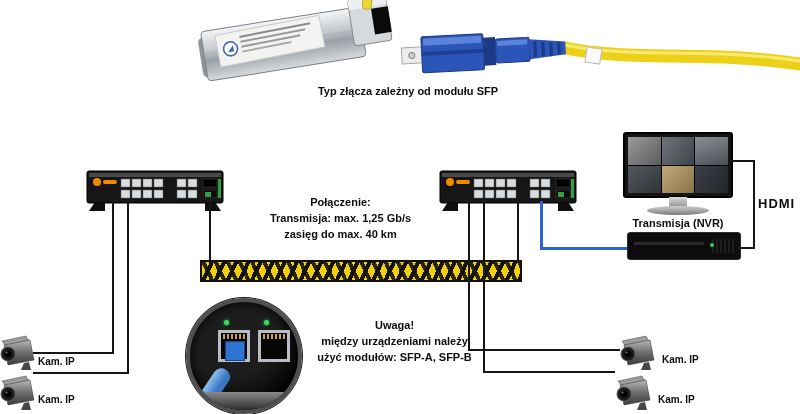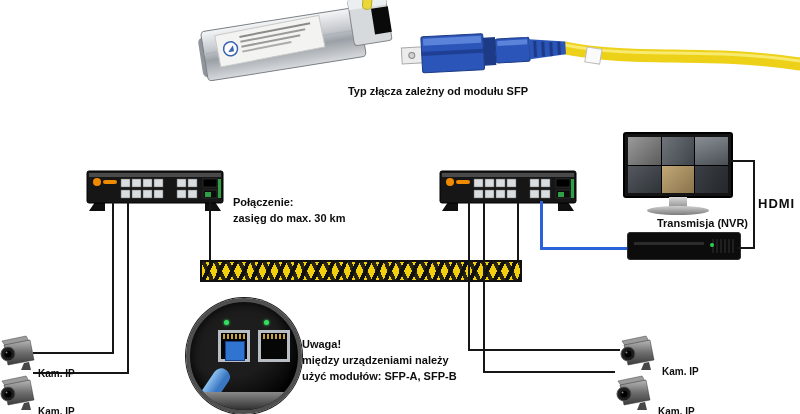--- a/index.html
+++ b/index.html
@@ -2,23 +2,23 @@
 <html><head>
 <meta charset="utf-8">
 <style>
   html,body{margin:0;padding:0;background:#fff;}
   #canvas{position:relative;width:800px;height:414px;background:#ffffff;overflow:hidden;
           font-family:"Liberation Sans", sans-serif;color:#111;}
   .abs{position:absolute;}
   .wire{position:absolute;background:#161616;}
   .bluewire{position:absolute;background:#2b62d9;}
   .txt{position:absolute;font-weight:bold;color:#0d0d0d;}
-  .caption{font-size:11px;line-height:14px;text-align:right;}
-  .block{font-size:11px;line-height:16px;}
-  .camlabel{font-size:10px;margin-top:12px;}
+  .caption{font-size:11px;line-height:14px;text-align:center;}
+  .block{font-size:11px;line-height:16px;text-align:center;}
+  .camlabel{font-size:10px;}
   
   .fiberbar{position:absolute;left:200px;top:260px;width:322px;height:22px;
             background:#f2cf0d;border:2px solid #101010;box-sizing:border-box;}
   .fiberbar .lat1{position:absolute;inset:0;
       background:repeating-linear-gradient(115deg,transparent 0 7px,#111 7px 11px);}
   .fiberbar .lat2{position:absolute;inset:0;
       background:repeating-linear-gradient(65deg,transparent 0 7px,#111 7px 11px);opacity:.9;}
   
   .monitor{position:absolute;left:623px;top:132px;width:110px;height:66px;background:#141414;
            border:2px solid #000;border-radius:3px;box-sizing:border-box;padding:3px;}
@@ -154,21 +154,22 @@
   <svg class="abs" style="left:85px;top:169px" width="142" height="46">
     <use href="#sw-def"></use>
   </svg>
   <svg class="abs" style="left:438px;top:169px" width="142" height="46">
     <use href="#sw-def"></use>
   </svg>
 
   
   <div class="txt block abs" style="left:233px;top:194px;width:215px;">
     <div>Połączenie:</div>
-    <div>zasięg do max. 30 km</div>
+    <div>Transmisja: max. 1,25 Gb/s</div>
+    <div>zasięg do max. 40 km</div>
   </div>
 
   
   <div class="wire" style="left:209px;top:200px;width:2px;height:62px;"></div>
   <div class="wire" style="left:517px;top:200px;width:2px;height:62px;"></div>
   <div class="fiberbar">
     <div class="lat1"></div>
     <div class="lat2"></div>
   </div>
 
@@ -181,21 +182,21 @@
     <div class="rjport" style="left:68px;top:28px;">
       <div class="rjpins"></div>
     </div>
     <div class="ledg" style="left:34px;top:18px;"></div>
     <div class="ledg" style="left:74px;top:18px;"></div>
     <div class="bluecable"></div>
     <div class="deskedge"></div>
   </div>
 
   
-  <div class="txt block abs" style="left:302px;top:336px;width:185px;">
+  <div class="txt block abs" style="left:302px;top:317px;width:185px;">
     <div>Uwaga!</div>
     <div>między urządzeniami należy</div>
     <div>użyć modułów: SFP-A, SFP-B</div>
   </div>
 
   
   <div class="wire" style="left:112px;top:201px;width:2px;height:153px;"></div>
   <div class="wire" style="left:33px;top:352px;width:81px;height:2px;"></div>
   <div class="wire" style="left:127px;top:201px;width:2px;height:173px;"></div>
   <div class="wire" style="left:33px;top:372px;width:96px;height:2px;"></div>

